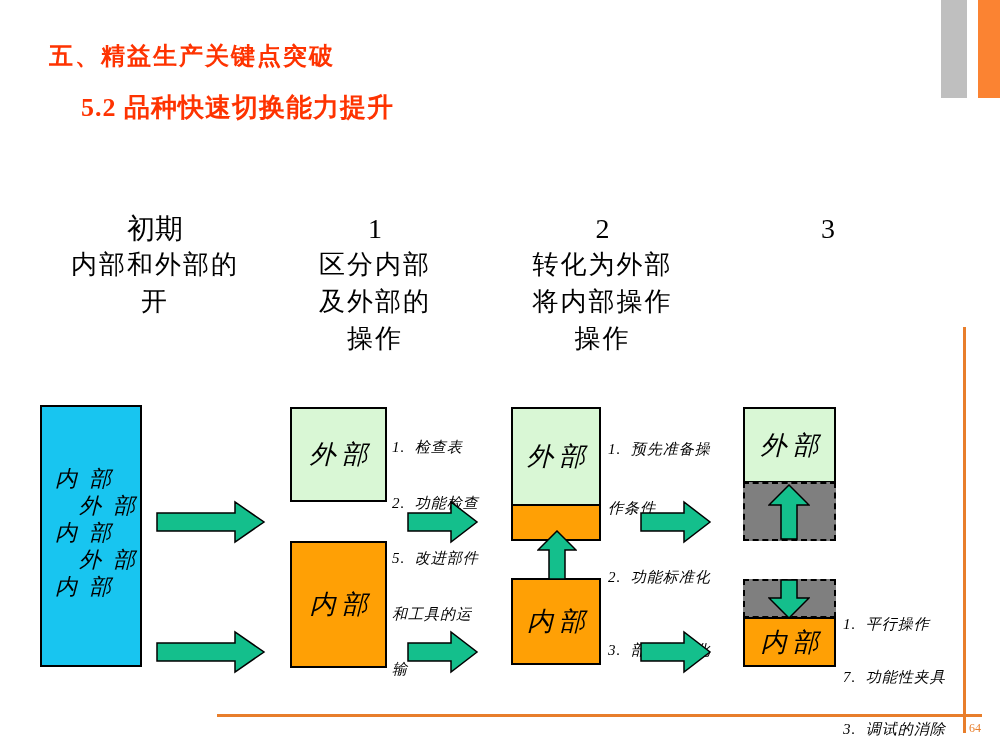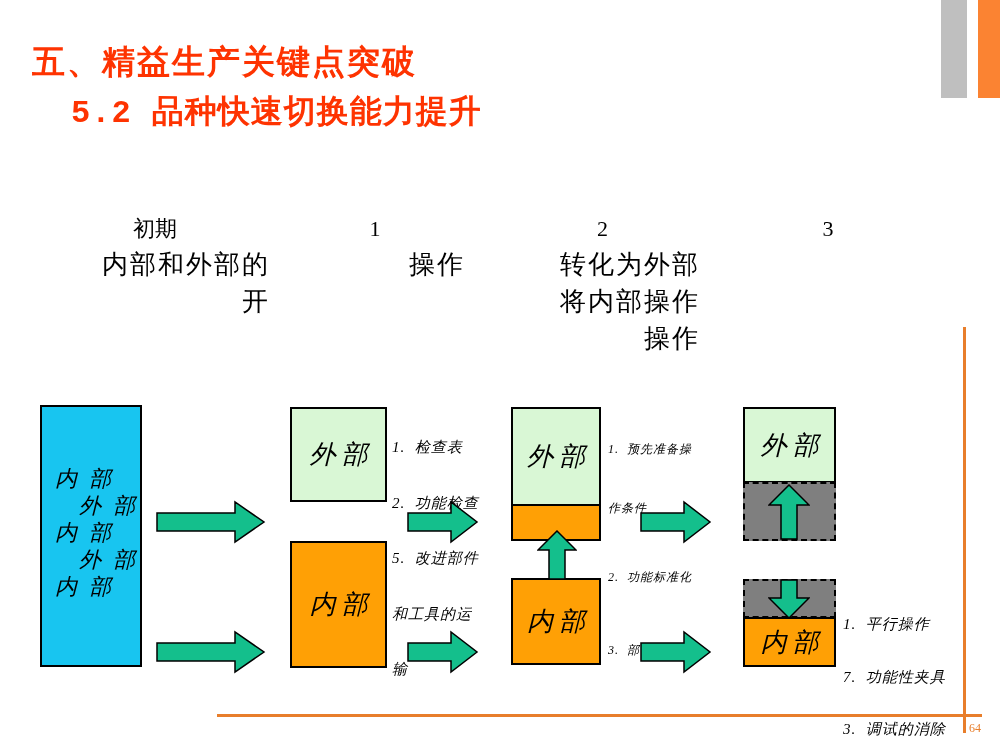--- a/index.html
+++ b/index.html
@@ -1,54 +1,54 @@
 <!DOCTYPE html>
 <html style="--title-red: #fe3301; --cyan: #18c5f0; --light-green: #d9f7d5; --orange: #ffa005; --arrow-green: #14bf8c; --gray-box: #7f7f7f; --bar-gray: #bfbfbf; --bar-orange: #fb8332; --line-orange: #e87e2b;"><head>
 <meta charset="utf-8">
 <style>
   html,body{margin:0;padding:0;background:#fff;}
   .slide{position:relative;width:1000px;height:750px;background:#fff;overflow:hidden;
          font-family:"Liberation Serif","DejaVu Serif",serif;color:#000;}
 
   
-  .title{position:absolute;left:32px;top:40px;font-size:33px;font-weight:bold;
+  .title{position:absolute;left:49px;top:40px;font-size:24px;font-weight:bold;
          font-family:"Liberation Sans","DejaVu Sans",sans-serif;
          color:var(--title-red,#fe3301);letter-spacing:2px;text-align:right;}
-  .subtitle{position:absolute;left:71px;top:90px;font-size:32px;font-weight:bold;
-         font-family:Liberation Mono, monospace;
+  .subtitle{position:absolute;left:81px;top:90px;font-size:26px;font-weight:bold;
+         font-family:Liberation Serif, serif;
          color:var(--title-red,#fe3301);letter-spacing:1px;}
   .bar{position:absolute;top:0;height:98px;}
   .bar-gray{left:941px;width:26px;background:var(--bar-gray,#bfbfbf);}
   .bar-orange{left:978px;width:22px;background:var(--bar-orange,#fb8332);}
 
   
   .col-head{position:absolute;top:212px;text-align:center;}
-  .col-num{font-size:22px;line-height:34px;}
-  .col-line{font-size:26px;line-height:37px;letter-spacing:2px;text-align:right;}
+  .col-num{font-size:28px;line-height:34px;}
+  .col-line{font-size:26px;line-height:37px;letter-spacing:2px;}
 
   
   .box{position:absolute;box-sizing:border-box;border:2px solid #000;
        display:flex;align-items:center;justify-content:center;}
   .box-label{font-size:26px;font-style:italic;letter-spacing:6px;text-indent:6px;}
   .init-box{background:var(--cyan,#18c5f0);display:block;}
   .init-line{font-size:22px;font-style:italic;line-height:27px;letter-spacing:12px;
              padding-left:13px;white-space:nowrap;}
   .init-line.indent{padding-left:37px;}
   .ext{background:var(--light-green,#d9f7d5);}
   .int{background:var(--orange,#ffa005);}
   .gray-box{background:var(--gray-box,#7f7f7f);border:2px dashed #000;}
   .combo{flex-direction:column;align-items:stretch;padding:0;}
   .combo-green{height:95px;background:var(--light-green,#d9f7d5);
                display:flex;align-items:center;justify-content:center;}
   .combo-band{flex:1;background:var(--orange,#ffa005);border-top:2px solid #000;}
 
   
   .notes{position:absolute;font-size:15px;line-height:18.5px;font-style:italic;
          white-space:pre;letter-spacing:1px;}
-  .notes-md{font-size:12px;line-height:19.5px;}
+  .notes-md{font-size:15px;line-height:19.5px;}
 
   
   .arrow{position:absolute;z-index:5;}
   .arrow svg{display:block;}
 
   
   .h-line{position:absolute;left:217px;top:714px;width:765px;height:3px;
           background:var(--line-orange,#e87e2b);}
   .v-line{position:absolute;left:963px;top:327px;width:3px;height:406px;
           background:var(--line-orange,#e87e2b);}
@@ -65,20 +65,22 @@
   <div class="bar bar-gray"></div>
   <div class="bar bar-orange"></div>
 
   <div class="col-head" style="left:40px;width:230px;">
     <div class="col-num">初期</div>
     <div class="col-line">内部和外部的</div>
     <div class="col-line">开</div>
   </div>
   <div class="col-head" style="left:285px;width:180px;">
     <div class="col-num">1</div>
+    <div class="col-line">区分内部</div>
+    <div class="col-line">及外部的</div>
     <div class="col-line">操作</div>
   </div>
   <div class="col-head" style="left:505px;width:195px;">
     <div class="col-num">2</div>
     <div class="col-line">转化为外部</div>
     <div class="col-line">将内部操作</div>
     <div class="col-line">操作</div>
   </div>
   <div class="col-head" style="left:738px;width:180px;">
     <div class="col-num">3</div>

